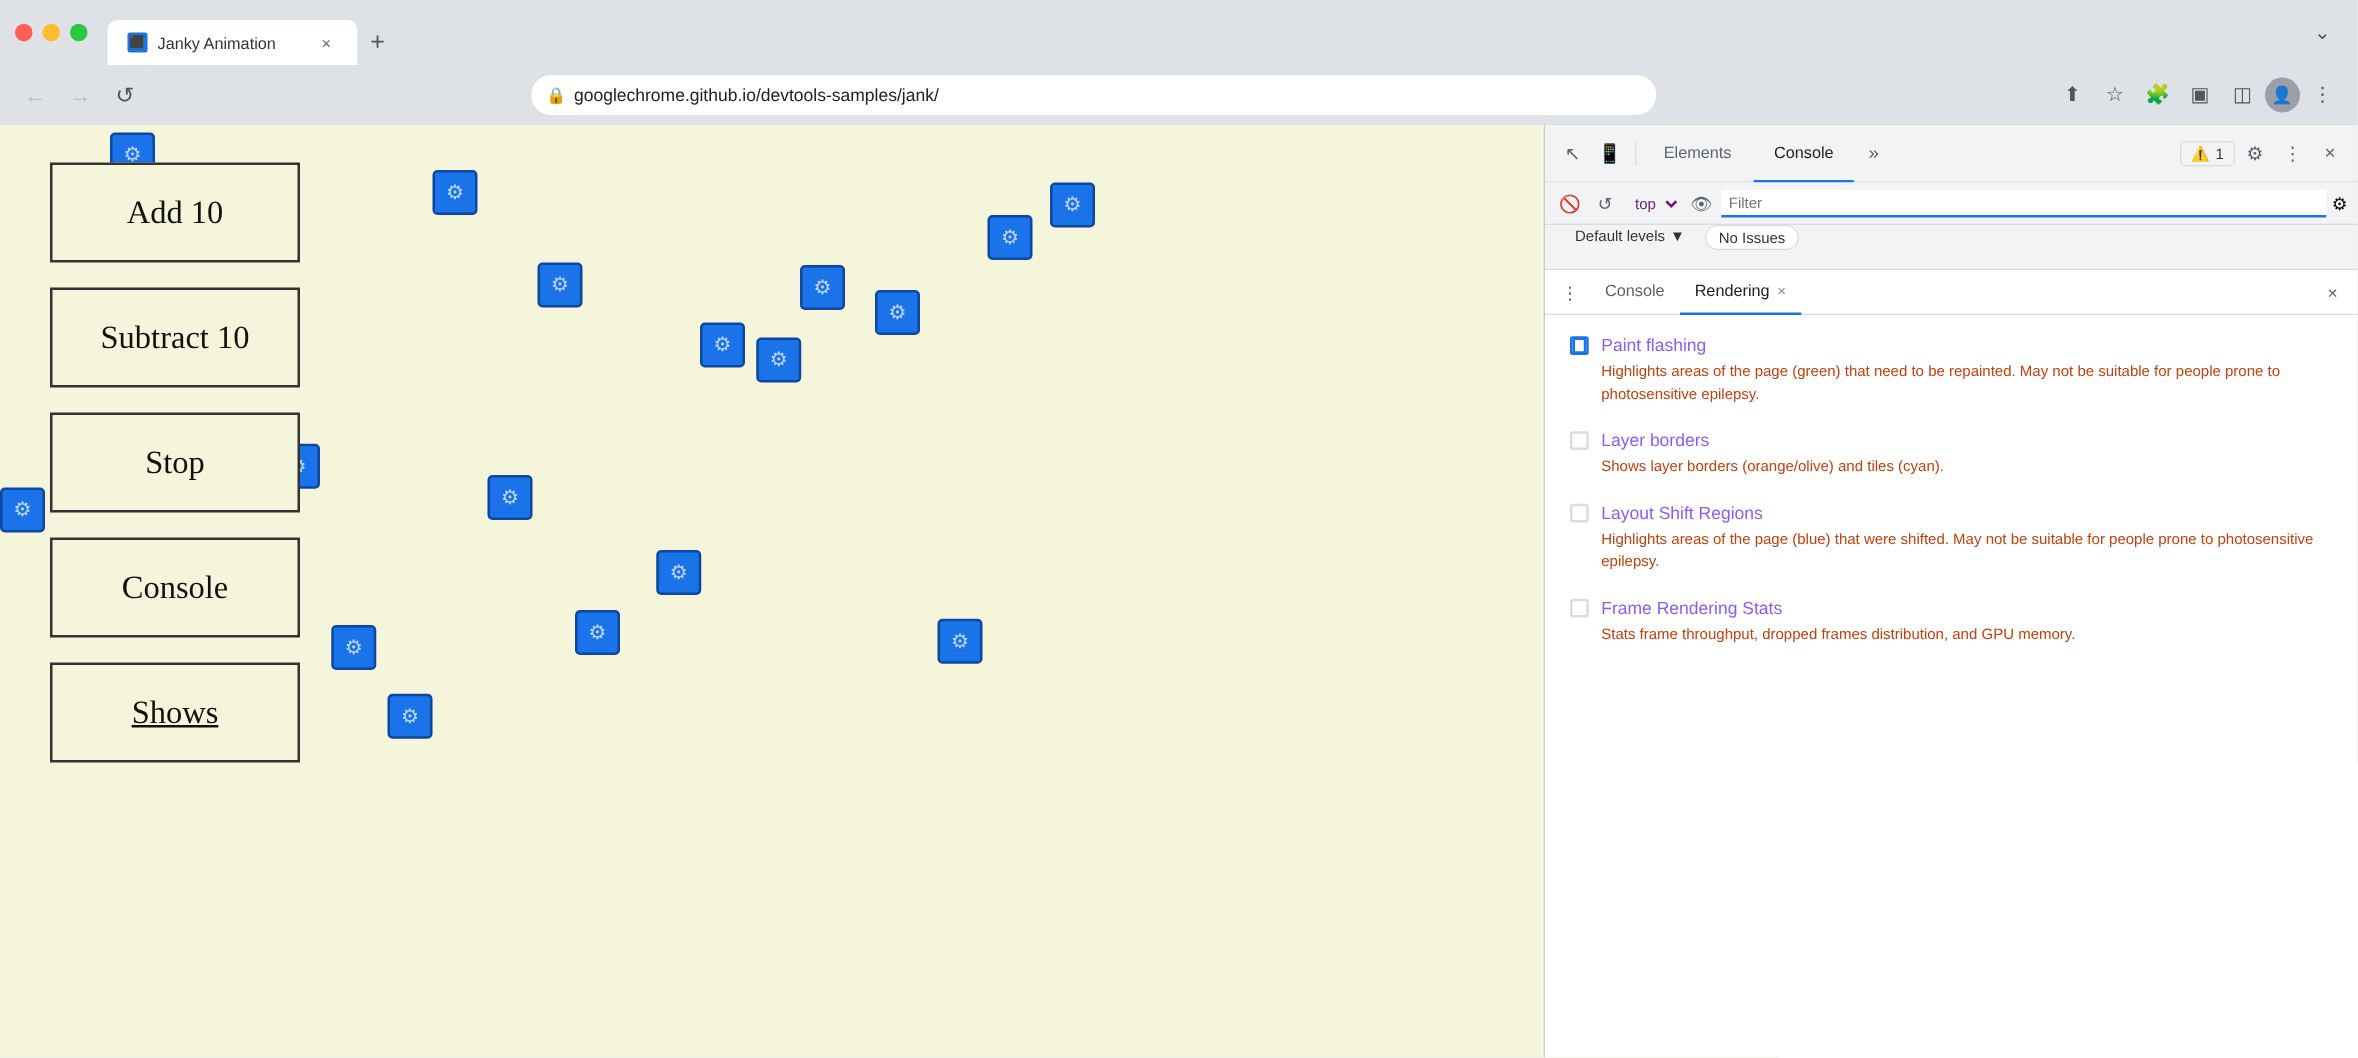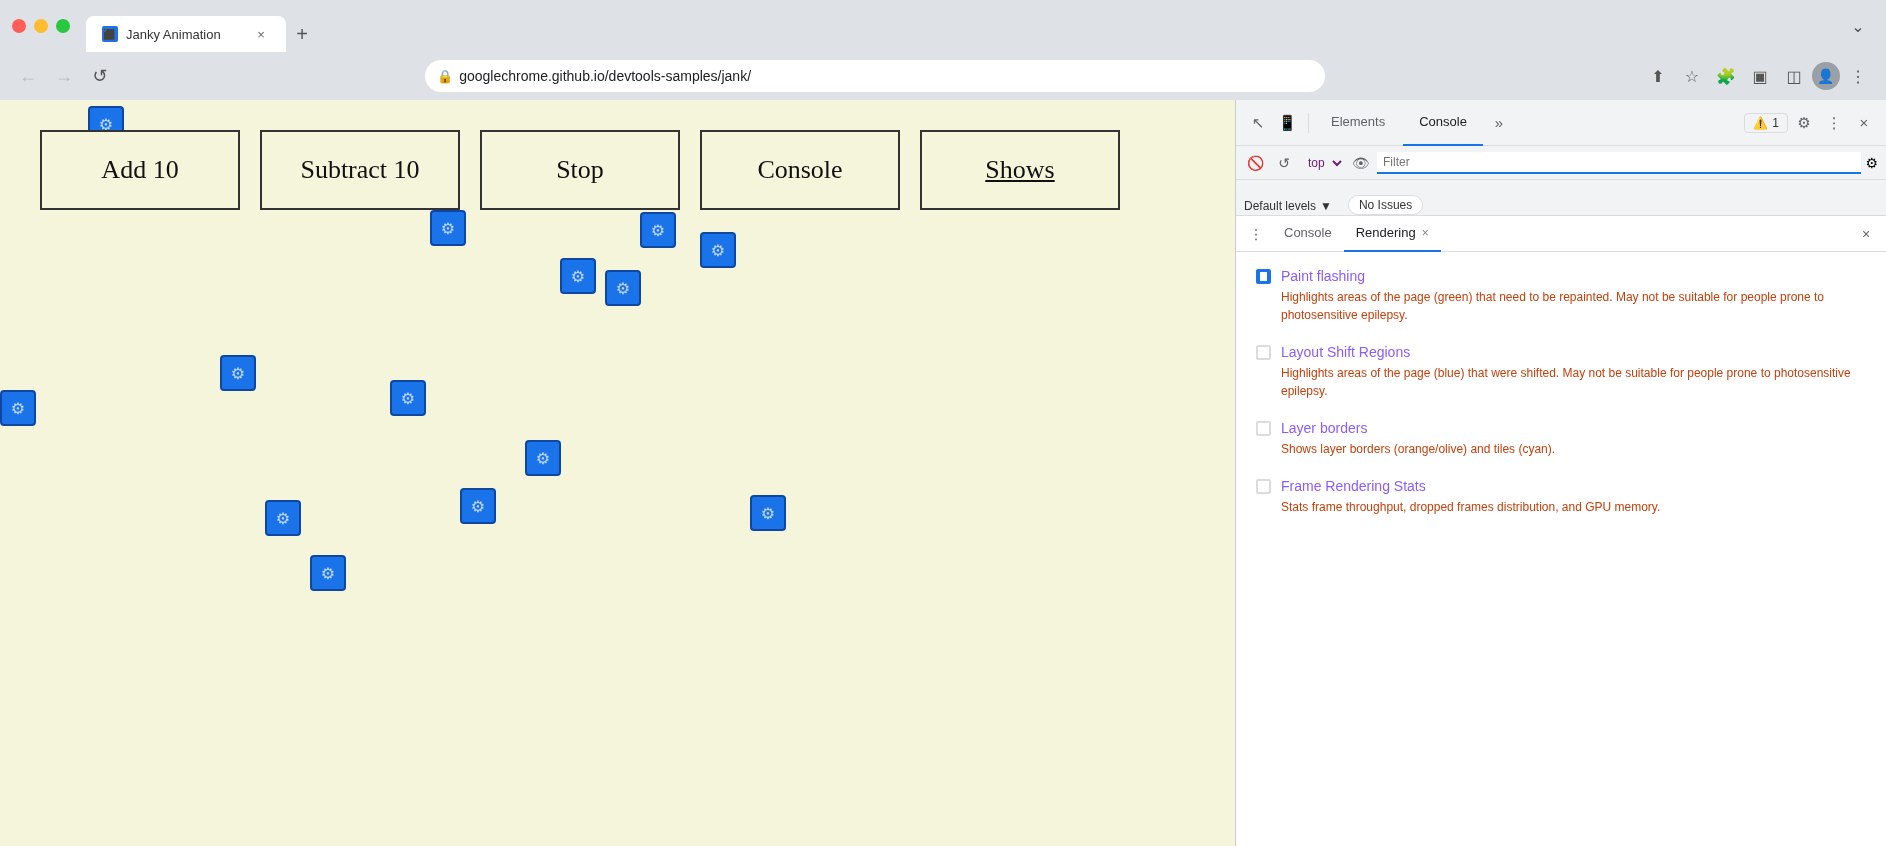--- a/index.html
+++ b/index.html
@@ -35,21 +35,21 @@
     .toolbar-icon { width: 32px; height: 32px; display: flex; align-items: center; justify-content: center; font-size: 16px; color: #555; cursor: pointer; border-radius: 50%; }
     .profile-icon { width: 28px; height: 28px; border-radius: 50%; background: #9aa0a6; display: flex; align-items: center; justify-content: center; color: white; font-size: 14px; }
 
     
     .main-area { flex: 1; display: flex; overflow: hidden; }
 
     
     .page-content { flex: 1; background: #f5f5dc; position: relative; overflow: hidden; border-right: 1px solid #ccc; }
 
     
-    .page-buttons { position: absolute; left: 40px; top: 30px; display: flex; flex-direction: row; gap: 20px; z-index: 10; }
+    .page-buttons { position: absolute; left: 40px; top: 30px; display: flex; flex-direction: column; gap: 20px; z-index: 10; }
     .jank-btn { background: #f5f5dc; border: 2px solid #333; padding: 0 20px; height: 80px; font-size: 26px; color: #111; cursor: pointer; min-width: 200px; text-align: center; font-family: serif; }
     .jank-btn.help-btn { text-decoration: underline; }
 
     
     .blue-box { position: absolute; width: 36px; height: 36px; background: #1a73e8; border: 2px solid #0d47a1; border-radius: 4px; display: flex; align-items: center; justify-content: center; }
     .blue-box::after { content: '⚙'; font-size: 16px; color: rgba(255,255,255,0.7); }
 
     
     .devtools-panel { width: 650px; background: white; display: flex; flex-direction: column; }
     .devtools-toolbar { height: 46px; background: #f1f3f4; border-bottom: 1px solid #dadce0; display: flex; align-items: center; padding: 0 8px; gap: 2px; }
@@ -186,21 +186,21 @@
         <div class="dt-clear-btn">🚫</div>
         <div class="dt-clear-btn">↺</div>
         <select class="dt-frame-select">
           <option>top</option>
         </select>
         <div class="dt-clear-btn">👁</div>
         <input class="dt-filter-input" placeholder="Filter" style="">
         <div class="dt-settings-icon">⚙</div>
       </div>
 
-      <div style="height: 36px; background: #f1f3f4; border-bottom: 1px solid #dadce0; display: flex; align-items: flex-end; padding: 0 0; gap: 8px;">
+      <div style="height: 36px; background: #f1f3f4; border-bottom: 1px solid #dadce0; display: flex; align-items: flex-start; padding: 0 16px; gap: 8px;">
         <div class="dt-level-select">
           <span>Default levels</span>
           <span>▼</span>
         </div>
         <div class="dt-no-issues-btn">No Issues</div>
       </div>
 
       <div class="rendering-tabs">
         <div class="rendering-dots">⋮</div>
         <div class="rendering-tab">
@@ -219,36 +219,36 @@
           <div class="rendering-checkbox checked"></div>
           <div class="rendering-option-body">
             <div class="rendering-option-header">Paint flashing</div>
             <div class="rendering-option-desc">Highlights areas of the page (green) that need to be repainted. May not be suitable for people prone to photosensitive epilepsy.</div>
           </div>
         </div>
 
         <div class="rendering-option-row">
           <div class="rendering-checkbox"></div>
           <div class="rendering-option-body">
+            <div class="rendering-option-header">Layer borders</div>
+            <div class="rendering-option-desc">Shows layer borders (orange/olive) and tiles (cyan).</div>
+          </div>
+        </div>
+
+        <div class="rendering-option-row">
+          <div class="rendering-checkbox"></div>
+          <div class="rendering-option-body">
             <div class="rendering-option-header">Layout Shift Regions</div>
             <div class="rendering-option-desc">Highlights areas of the page (blue) that were shifted. May not be suitable for people prone to photosensitive epilepsy.</div>
           </div>
         </div>
 
         <div class="rendering-option-row">
           <div class="rendering-checkbox"></div>
           <div class="rendering-option-body">
-            <div class="rendering-option-header">Layer borders</div>
-            <div class="rendering-option-desc">Shows layer borders (orange/olive) and tiles (cyan).</div>
-          </div>
-        </div>
-
-        <div class="rendering-option-row">
-          <div class="rendering-checkbox"></div>
-          <div class="rendering-option-body">
             <div class="rendering-option-header">Frame Rendering Stats</div>
             <div class="rendering-option-desc">Stats frame throughput, dropped frames distribution, and GPU memory.</div>
           </div>
         </div>
 
       </div>
     </div>
   </div>
 </div>
 

